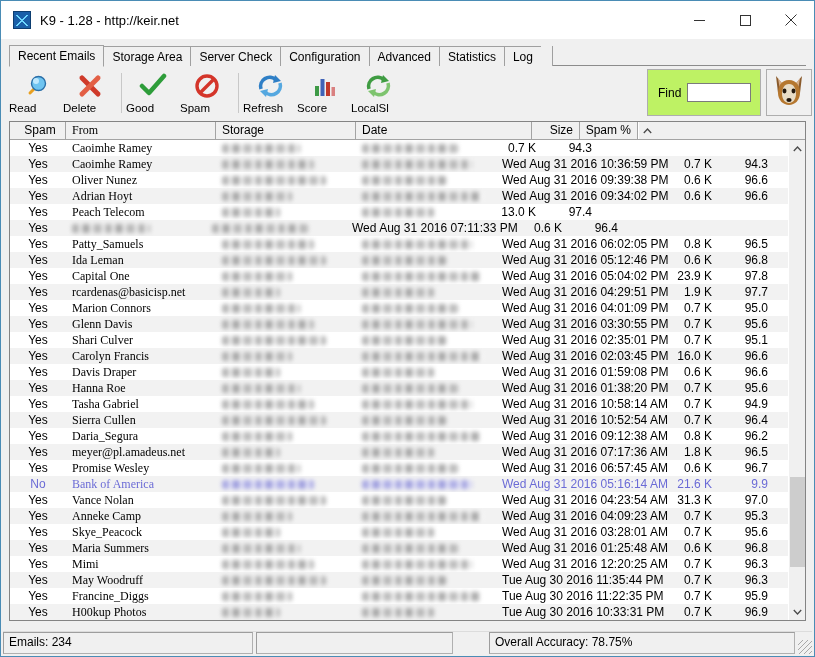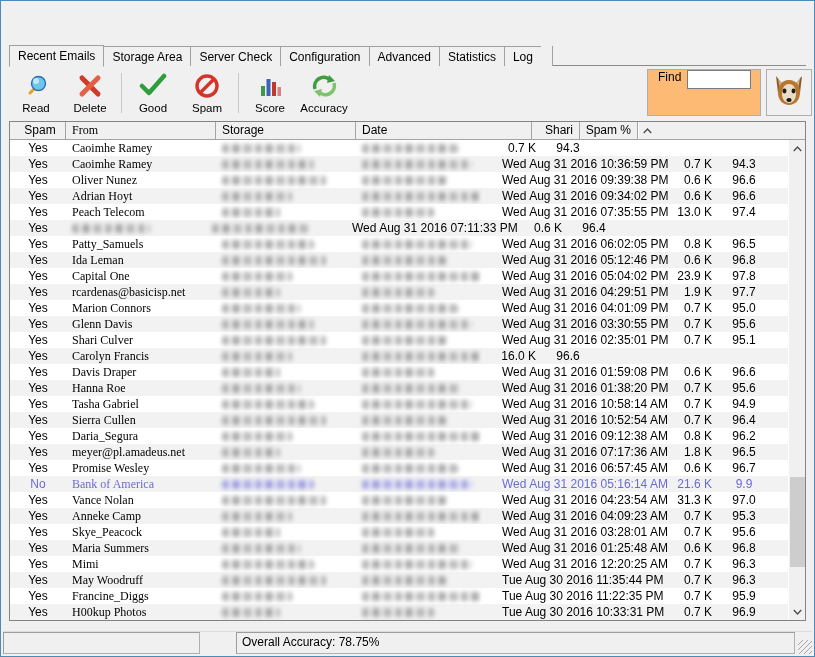--- a/index.html
+++ b/index.html
@@ -134,21 +134,20 @@
     height: 59px;
     background: #f0f0f0;
     display: flex;
     align-items: flex-start;
   }
   .tool {
     width: 54px;
     height: 56px;
     display: flex;
     flex-direction: column;
-    align-items: center;
     justify-content: flex-start;
     padding-top: 5px;
     box-sizing: border-box;
   }
   .tool .glyph {
     height: 30px;
     display: flex;
     align-items: center;
     justify-content: center;
   }
@@ -165,23 +164,23 @@
     margin: 7px 4px 0 4px;
   }
 
   .findbox {
     position: absolute;
     left: 638px;
     top: 3px;
     width: 114px;
     height: 47px;
     border: 1px solid #aeaeae;
-    background: #fdba74;
-    display: flex;
-    align-items: flex-start;
+    background: #bef264;
+    display: flex;
+    align-items: center;
     box-sizing: border-box;
   }
   .findbox .flabel {
     font-size: 12px;
     color: #000;
     margin-left: 10px;
     margin-right: 6px;
   }
   .findbox input {
     width: 64px;
@@ -270,21 +269,21 @@
     white-space: nowrap;
     line-height: 16px;
     height: 16px;
   }
   .c-spam { width: 56px; text-align: center; }
   .c-from { width: 150px; padding-left: 6px; font-family: Liberation Serif, serif; }
   .c-to   { width: 140px; padding-left: 6px; }
   .c-subj { width: 140px; padding-left: 6px; }
   .c-date { width: 176px; padding-left: 6px; }
   .c-size { width: 48px; text-align: right; padding-right: 8px; }
-  .c-pct  { width: 58px; text-align: center; padding-right: 10px; }
+  .c-pct  { width: 58px; text-align: right; padding-right: 10px; }
 
   
   .blur {
     display: inline-block;
     height: 9px;
     border-radius: 2px;
     vertical-align: middle;
     margin-top: -1px;
     filter: blur(2.1px);
     opacity: .72;
@@ -379,20 +378,42 @@
     inset: 0;
     background:
       linear-gradient(135deg, transparent 46%, #a8a8a8 46%, #a8a8a8 54%, transparent 54%) 0 0/5px 5px repeat;
   }
 </style>
 </head>
 <body>
 
 <div id="app">
 
+  <div class="titlebar">
+    <div class="title-icon"></div>
+    <div class="title-text">K9 - 1.28 - http://keir.net</div>
+    <div class="win-buttons">
+      <div class="win-btn">
+        <svg width="11" height="11" viewBox="0 0 11 11">
+            <line x1="0" y1="5.5" x2="11" y2="5.5" stroke="#333" stroke-width="1"></line>
+          </svg>
+      </div>
+      <div class="win-btn">
+        <svg width="11" height="11" viewBox="0 0 11 11">
+            <rect x="0.5" y="0.5" width="10" height="10" fill="none" stroke="#333" stroke-width="1"></rect>
+          </svg>
+      </div>
+      <div class="win-btn">
+        <svg width="12" height="12" viewBox="0 0 12 12">
+            <line x1="0.5" y1="0.5" x2="11.5" y2="11.5" stroke="#333" stroke-width="1"></line>
+            <line x1="11.5" y1="0.5" x2="0.5" y2="11.5" stroke="#333" stroke-width="1"></line>
+          </svg>
+      </div>
+    </div>
+  </div>
 
   <div class="client">
 
     <div class="tabstrip">
       <div class="tab active">Recent Emails</div>
       <div class="tab">Storage Area</div>
       <div class="tab">Server Check</div>
       <div class="tab">Configuration</div>
       <div class="tab">Advanced</div>
       <div class="tab">Statistics</div>
@@ -439,20 +460,31 @@
           <svg width="26" height="26" viewBox="0 0 26 26">
             <circle cx="13" cy="13" r="10" fill="none" stroke="#d4352a" stroke-width="3.4"></circle>
             <line x1="6" y1="20" x2="20" y2="6" stroke="#d4352a" stroke-width="3.4"></line>
           </svg>
         </span>
         <span class="lbl">Spam</span>
       </div>
 
       <div class="tool-sep"></div>
 
+      <div class="tool">
+        <span class="glyph">
+          <svg width="27" height="26" viewBox="0 0 27 26">
+            <path d="M4 16 A9 9 0 0 1 19 7" fill="none" stroke="#2f7fc6" stroke-width="3.6"></path>
+            <polygon points="18,2 24,8 16,10" fill="#2f7fc6"></polygon>
+            <path d="M23 10 A9 9 0 0 1 8 19" fill="none" stroke="#55a8e0" stroke-width="3.6"></path>
+            <polygon points="9,24 3,18 11,16" fill="#55a8e0"></polygon>
+          </svg>
+        </span>
+        <span class="lbl">Refresh</span>
+      </div>
 
       <div class="tool">
         <span class="glyph">
           <svg width="26" height="26" viewBox="0 0 26 26">
             <rect x="4" y="13" width="4" height="10" fill="#3e9a46"></rect>
             <rect x="9.5" y="6" width="4" height="17" fill="#3f63b8"></rect>
             <rect x="15" y="9" width="4" height="14" fill="#c0392b"></rect>
             <rect x="20.5" y="14" width="3.5" height="9" fill="#d98080"></rect>
           </svg>
         </span>
@@ -461,21 +493,21 @@
 
       <div class="tool">
         <span class="glyph">
           <svg width="27" height="26" viewBox="0 0 27 26">
             <path d="M4 16 A9 9 0 0 1 19 7" fill="none" stroke="#3f9c42" stroke-width="3.6"></path>
             <polygon points="18,2 24,8 16,10" fill="#3f9c42"></polygon>
             <path d="M23 10 A9 9 0 0 1 8 19" fill="none" stroke="#7ec46f" stroke-width="3.6"></path>
             <polygon points="9,24 3,18 11,16" fill="#7ec46f"></polygon>
           </svg>
         </span>
-        <span class="lbl">Accuracy</span>
+        <span class="lbl">LocalSl</span>
       </div>
 
       <div class="findbox">
         <span class="flabel">Find</span>
         <input type="text" value="" style="">
       </div>
 
       <div class="foxbox">
         <span>
           <svg width="34" height="34" viewBox="0 0 34 34">
@@ -493,21 +525,21 @@
       </div>
     </div>
 
     <div class="listwrap">
 
       <div class="lheader">
         <div class="hcell c-spam">Spam</div>
         <div class="hcell c-from">From</div>
         <div class="hcell c-subj">Storage</div>
         <div class="hcell c-date">Date</div>
-        <div class="hcell c-size num">Shari</div>
+        <div class="hcell c-size num">Size</div>
         <div class="hcell c-pct num">Spam %</div>
         <div class="hcorner">
           <svg width="9" height="6" viewBox="0 0 9 6">
               <polyline points="0.8,5 4.5,1 8.2,5" fill="none" stroke="#4a4a4a" stroke-width="1.3"></polyline>
             </svg>
         </div>
       </div>
 
       <div class="rows" id="rows">
           <div class="row">
@@ -543,21 +575,20 @@
             <div class="cell c-subj"><span class="blur" style="width: 120px;"></span></div>
             <div class="cell c-date">Wed Aug 31 2016  09:34:02 PM</div>
             <div class="cell c-size">0.6 K</div>
             <div class="cell c-pct">96.6</div>
           </div>
           <div class="row">
             <div class="cell c-spam">Yes</div>
             <div class="cell c-from">Peach Telecom</div>
             <div class="cell c-to"><span class="blur" style="width: 58px;"></span></div>
             <div class="cell c-subj"><span class="blur" style="width: 72px;"></span></div>
-            <div class="cell c-date">Wed Aug 31 2016  07:35:55 PM</div>
             <div class="cell c-size">13.0 K</div>
             <div class="cell c-pct">97.4</div>
           </div>
           <div class="row alt">
             <div class="cell c-spam">Yes</div>
             <div class="cell c-to"><span class="blur" style="width: 78px;"></span></div>
             <div class="cell c-subj"><span class="blur" style="width: 96px;"></span></div>
             <div class="cell c-date">Wed Aug 31 2016  07:11:33 PM</div>
             <div class="cell c-size">0.6 K</div>
             <div class="cell c-pct">96.4</div>
@@ -623,20 +654,21 @@
             <div class="cell c-subj"><span class="blur" style="width: 84px;"></span></div>
             <div class="cell c-date">Wed Aug 31 2016  02:35:01 PM</div>
             <div class="cell c-size">0.7 K</div>
             <div class="cell c-pct">95.1</div>
           </div>
           <div class="row alt">
             <div class="cell c-spam">Yes</div>
             <div class="cell c-from">Carolyn Francis</div>
             <div class="cell c-to"><span class="blur" style="width: 70px;"></span></div>
             <div class="cell c-subj"><span class="blur" style="width: 120px;"></span></div>
+            <div class="cell c-date">Wed Aug 31 2016  02:03:45 PM</div>
             <div class="cell c-size">16.0 K</div>
             <div class="cell c-pct">96.6</div>
           </div>
           <div class="row">
             <div class="cell c-spam">Yes</div>
             <div class="cell c-from">Davis Draper</div>
             <div class="cell c-to"><span class="blur" style="width: 58px;"></span></div>
             <div class="cell c-subj"><span class="blur" style="width: 72px;"></span></div>
             <div class="cell c-date">Wed Aug 31 2016  01:59:08 PM</div>
             <div class="cell c-size">0.6 K</div>
@@ -790,19 +822,20 @@
         </div>
         <div class="sb-arrow bottom">
           <svg width="9" height="6" viewBox="0 0 9 6">
               <polyline points="0.8,1 4.5,5 8.2,1" fill="none" stroke="#4a4a4a" stroke-width="1.3"></polyline>
             </svg>
         </div>
       </div>
     </div>
 
     <div class="statusbar">
+      <div class="spanel sp1">Emails: 234</div>
       <div class="spanel sp2"></div>
       <div class="spanel sp3">Overall Accuracy: 78.75%</div>
       <div class="grip"></div>
     </div>
 
   </div>
 </div>
 
 </body></html>

